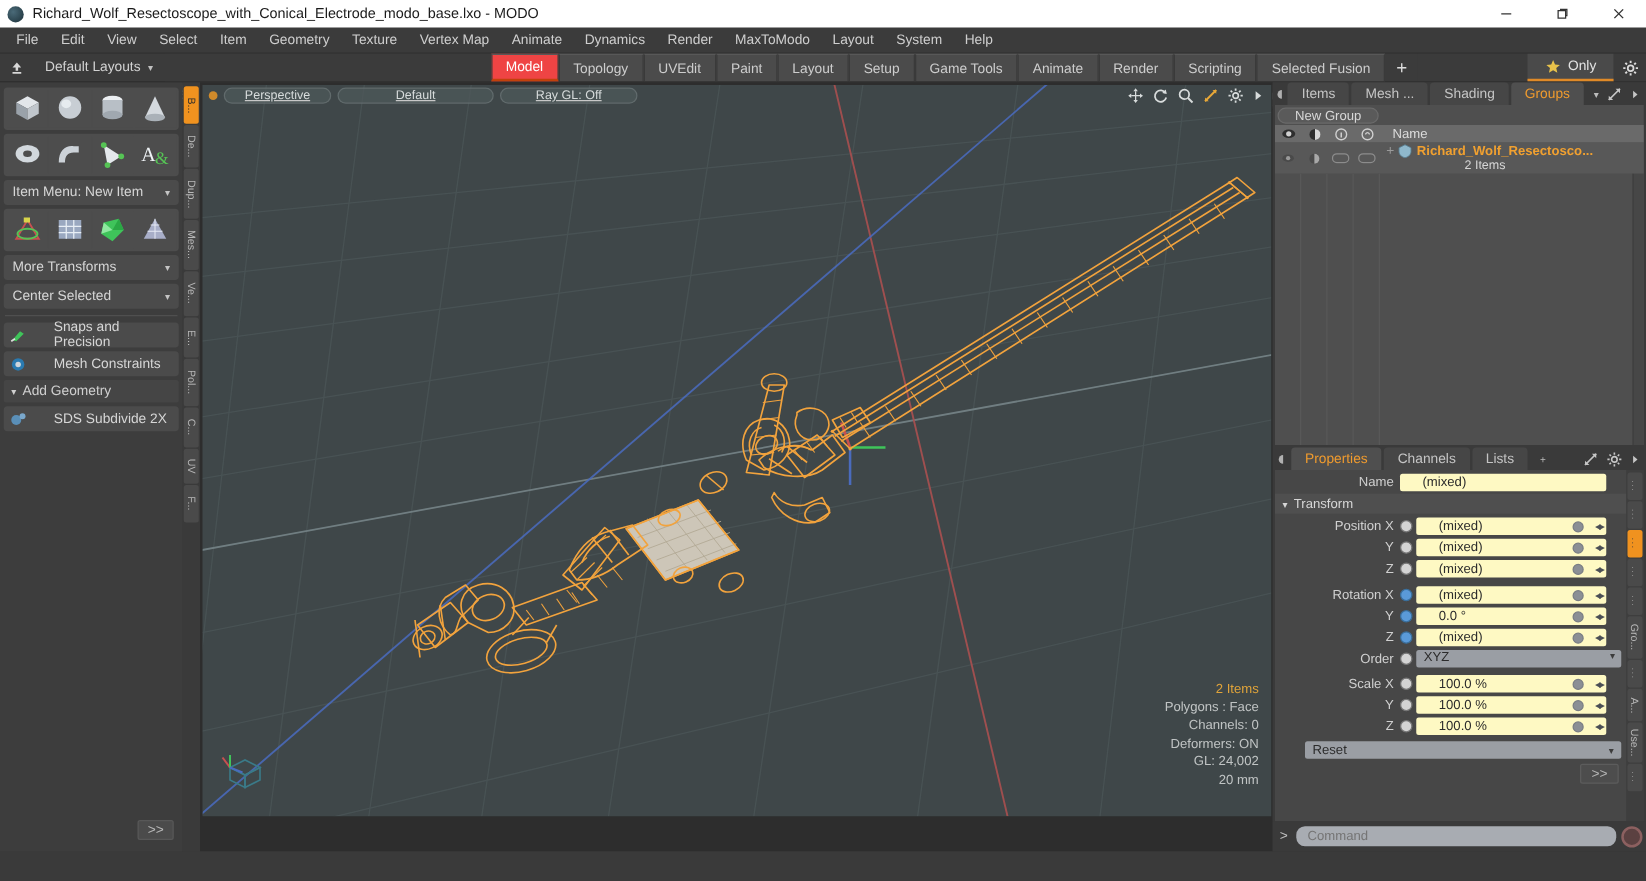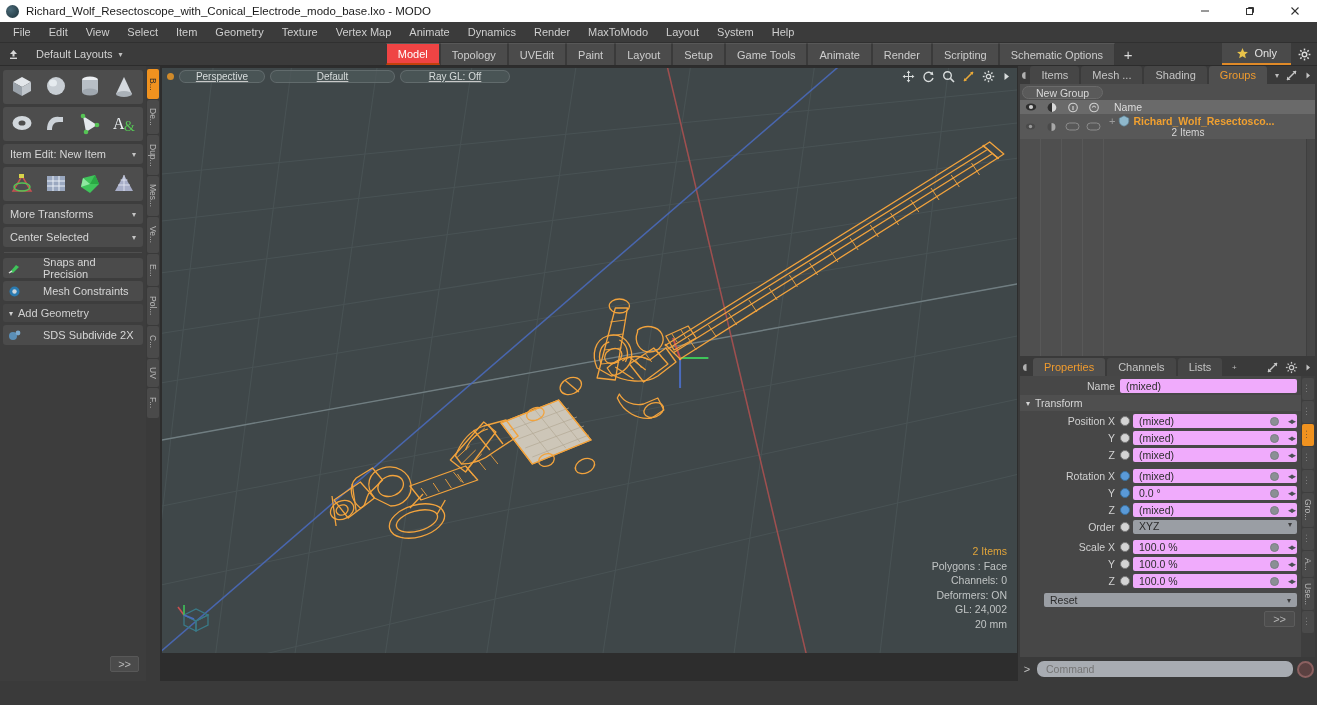--- a/index.html
+++ b/index.html
@@ -176,23 +176,23 @@
   .tree-blank { flex: 1 1 auto; background: #4f4f4f; display: flex; }
   .tree-colsep { width: 21px; border-right: 1px solid #585858; }
   .tree-scroll { width: 9px; background: #474747; border-left: 1px solid #3f3f3f; }
 
   .props-tabs { height: 18px; display: flex; align-items: stretch; background: #3a3a3a;
                 padding-left: 2px; margin-top: 2px; }
   .props-body { background: #474747; margin: 0 2px; flex: 1 1 auto; display: flex; }
   .props-main { flex: 1 1 auto; padding-top: 2px; }
   .prow { height: 16px; display: flex; align-items: center; margin-bottom: 1px; }
   .plabel { width: 100px; text-align: right; padding-right: 5px; font-size: 10.5px; color: #d0d0d0; }
-  .pfield { flex: 1 1 auto; height: 14px; background: #f0abfc; border-radius: 2px;
-            display: flex; align-items: center; padding-left: 6px; font-size: 10.5px;
-            color: #2c2c2c; position: relative; margin-right: 4px; }
+  .pfield { flex: 1 1 auto; height: 14px; background: #fef9c3; border-radius: 2px;
+            display: flex; align-items: center; padding-left: 18px; font-size: 10.5px;
+            color: #2c2c2c; position: relative; margin-right: 16px; }
   .pknob { width: 10px; height: 10px; border-radius: 50%; background: #d4d4d4;
            border: 1px solid #777; margin-right: 3px; flex: 0 0 auto; }
   .pknob.blue { background: #5a9ad8; border-color: #3a6f9c; }
   .pfield .rcircle { position: absolute; right: 18px; width: 9px; height: 9px;
                      border-radius: 50%; background: #8b8f95; border: 1px solid #7a7e84; }
   .pfield .arrows { position: absolute; right: 2px; color: #4b4f55; font-size: 9px;
                     letter-spacing: -1px; }
   .psection { height: 16px; background: #4f4f4f; display: flex; align-items: center;
               gap: 5px; padding-left: 6px; font-size: 10.5px; color: #d6d6d6; margin-bottom: 2px; }
   .pselect { flex: 1 1 auto; height: 14px; background: #9a9ea4; border-radius: 2px;
@@ -283,21 +283,21 @@
       <div class="lb-tab active">Model</div>
       <div class="lb-tab">Topology</div>
       <div class="lb-tab">UVEdit</div>
       <div class="lb-tab">Paint</div>
       <div class="lb-tab">Layout</div>
       <div class="lb-tab">Setup</div>
       <div class="lb-tab">Game Tools</div>
       <div class="lb-tab">Animate</div>
       <div class="lb-tab">Render</div>
       <div class="lb-tab">Scripting</div>
-      <div class="lb-tab">Schematic Options</div>
+      <div class="lb-tab">Selected Fusion</div>
     </div>
     <div class="lb-plus">+</div>
     <div class="lb-fill"></div>
     <div class="lb-only">
       <svg class="ico" viewBox="0 0 12 12">
           <path d="M6 1 L7.4 4.3 L11 4.6 L8.3 6.9 L9.1 10.4 L6 8.5 L2.9 10.4 L3.7 6.9 L1 4.6 L4.6 4.3 Z" fill="#e8c24a"></path>
         </svg>
       <span>Only</span>
     </div>
     <div class="lb-gear">
@@ -481,21 +481,21 @@
             </svg>
         </div>
         <div class="prim-cell">
           <svg width="26" height="24" viewBox="0 0 26 24">
               <text x="2" y="17" font-family="Liberation Serif, serif" font-size="16" fill="#eef2f5">A</text>
               <text x="13" y="19" font-family="Liberation Serif, serif" font-size="14" fill="#56c455">&amp;</text>
             </svg>
         </div>
       </div>
       <div class="lp-row">
-        <span>Item Edit: New Item</span>
+        <span>Item Menu: New Item</span>
         <span class="caret">▾</span>
       </div>
       <div class="prim-grid">
         <div class="prim-cell">
           <svg width="26" height="24" viewBox="0 0 26 24">
               <path d="M13 4 L22 19 H4 Z" fill="none" stroke="#c85050" stroke-width="1.5"></path>
               <ellipse cx="13" cy="15" rx="8" ry="4" fill="none" stroke="#56c455" stroke-width="1.5"></ellipse>
               <rect x="10" y="2" width="5" height="4" fill="#d8d44a"></rect>
             </svg>
         </div>

